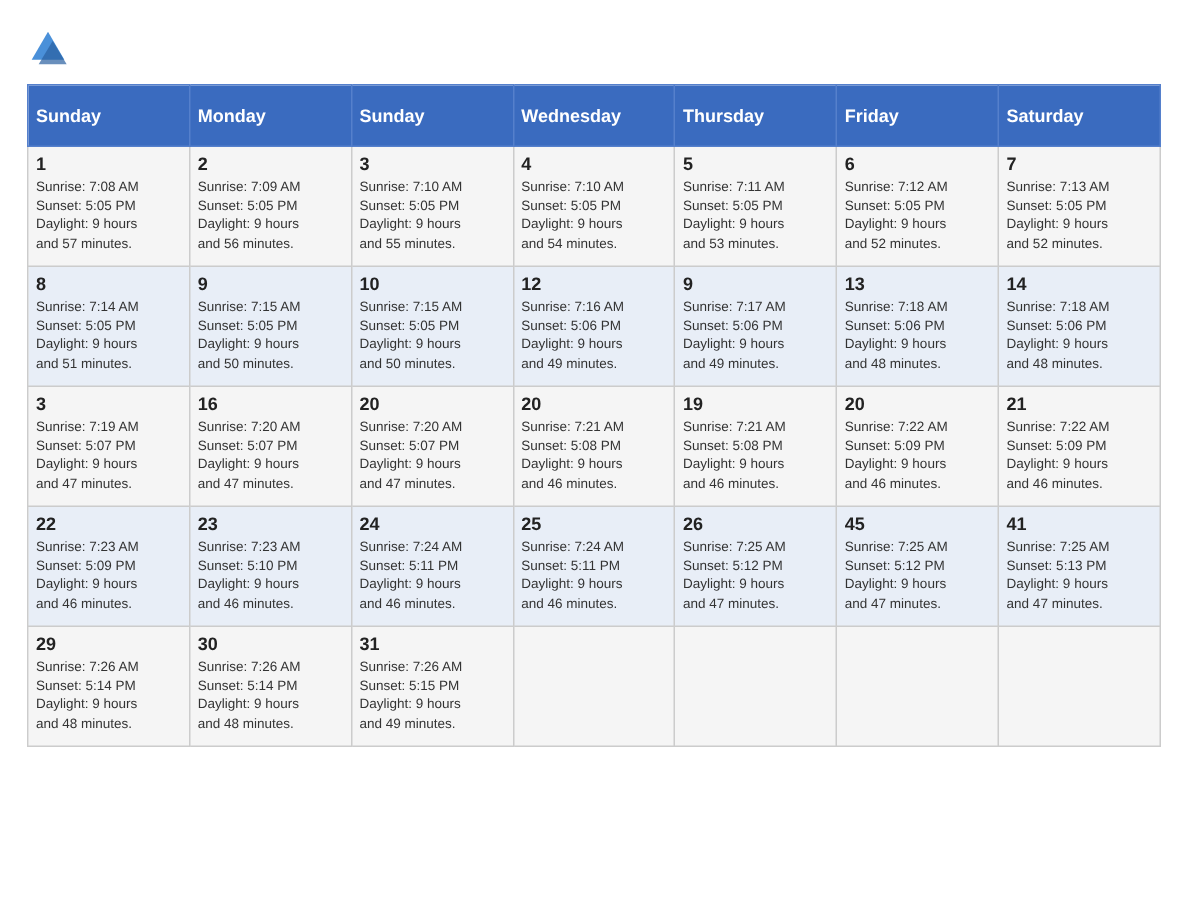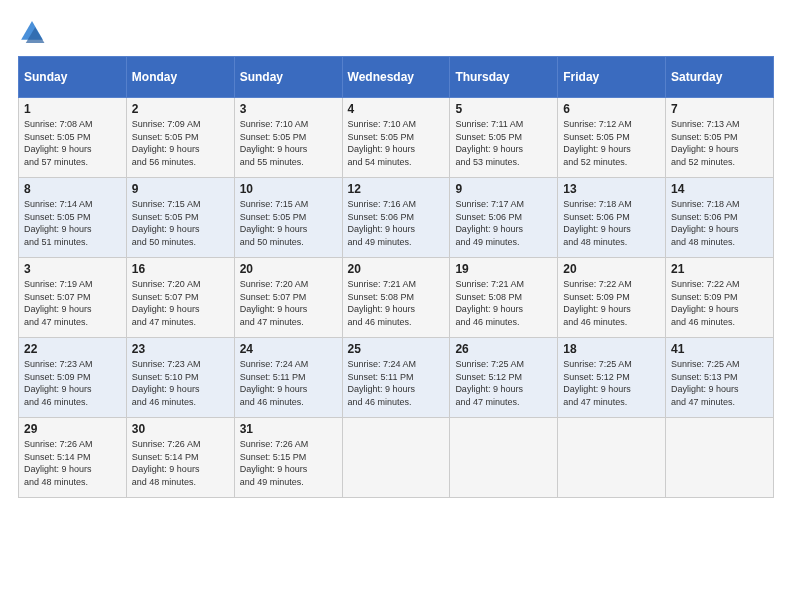--- a/index.html
+++ b/index.html
@@ -236,21 +236,21 @@
           </td>
           <td>
             <span class="day-num">25</span>
             <div class="day-info">Sunrise: 7:24 AM<br>Sunset: 5:11 PM<br>Daylight: 9 hours<br>and 46 minutes.</div>
           </td>
           <td>
             <span class="day-num">26</span>
             <div class="day-info">Sunrise: 7:25 AM<br>Sunset: 5:12 PM<br>Daylight: 9 hours<br>and 47 minutes.</div>
           </td>
           <td>
-            <span class="day-num">18</span>
+            <span class="day-num">45</span>
             <div class="day-info">Sunrise: 7:25 AM<br>Sunset: 5:12 PM<br>Daylight: 9 hours<br>and 47 minutes.</div>
           </td>
           <td>
             <span class="day-num">41</span>
             <div class="day-info">Sunrise: 7:25 AM<br>Sunset: 5:13 PM<br>Daylight: 9 hours<br>and 47 minutes.</div>
           </td>
         </tr>
         <tr>
           <td>
             <span class="day-num">29</span>

